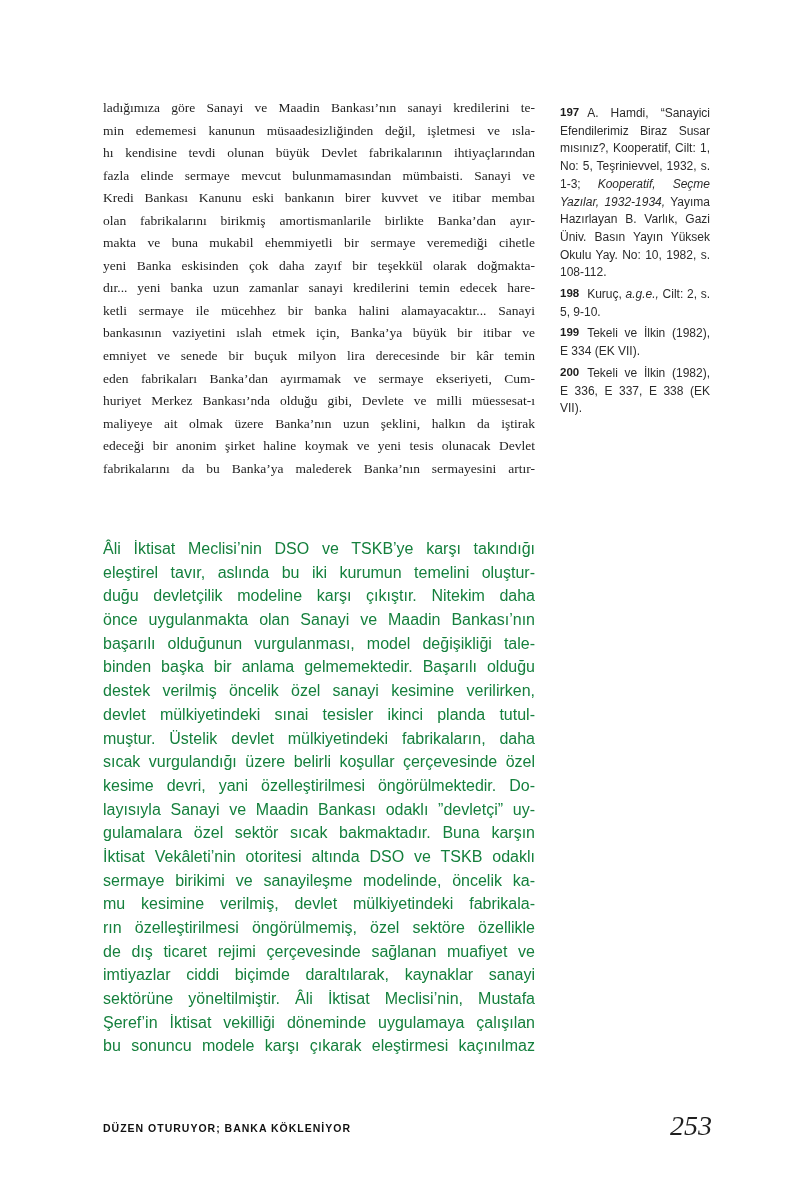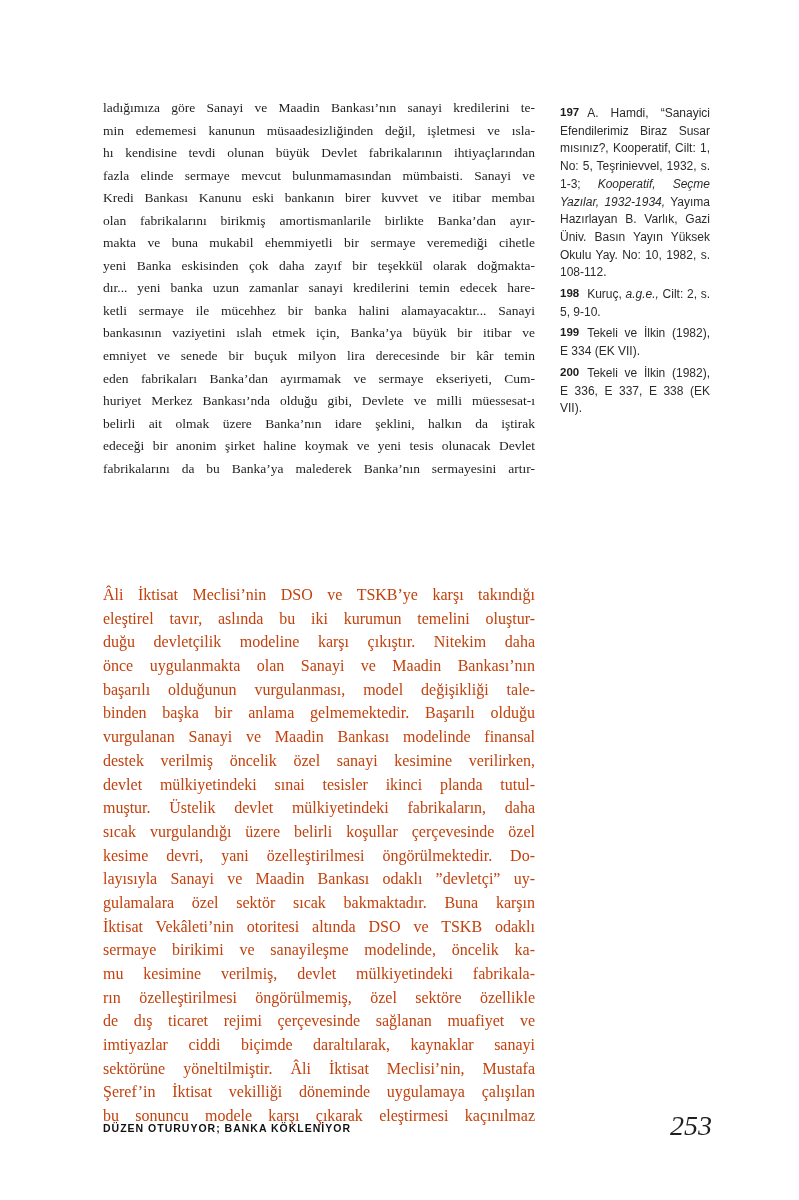--- a/index.html
+++ b/index.html
@@ -44,25 +44,24 @@
     vertical-align: super;
     letter-spacing: 0;
   }
 
   
   .body-block {
     position: absolute;
     left: 103px;
     top: 537px;
     width: 432px;
-    font-family: Liberation Serif, serif;
+    font-family: Liberation Sans, sans-serif;
     font-size: 16px;
     line-height: 23.7px;
-    color: #c2410c;
-    margin-top: 46px;
+    color: #15803d;
   }
   .body-block .ln {
     text-align: justify;
     text-align-last: justify;
     height: 23.7px;
     overflow: hidden;
   }
 
   
   .sidenotes {
@@ -127,36 +126,35 @@
         <div class="ln">Kredi Bankası Kanunu eski bankanın birer kuvvet ve itibar membaı</div>
         <div class="ln">olan fabrikalarını birikmiş amortismanlarile birlikte Banka’dan ayır-</div>
         <div class="ln">makta ve buna mukabil ehemmiyetli bir sermaye veremediği cihetle</div>
         <div class="ln">yeni Banka eskisinden çok daha zayıf bir teşekkül olarak doğmakta-</div>
         <div class="ln">dır... yeni banka uzun zamanlar sanayi kredilerini temin edecek hare-</div>
         <div class="ln">ketli sermaye ile mücehhez bir banka halini alamayacaktır... Sanayi</div>
         <div class="ln">bankasının vaziyetini ıslah etmek için, Banka’ya büyük bir itibar ve</div>
         <div class="ln">emniyet ve senede bir buçuk milyon lira derecesinde bir kâr temin</div>
         <div class="ln">eden fabrikaları Banka’dan ayırmamak ve sermaye ekseriyeti, Cum-</div>
         <div class="ln">huriyet Merkez Bankası’nda olduğu gibi, Devlete ve milli müessesat-ı</div>
-        <div class="ln">belirli ait olmak üzere Banka’nın idare şeklini, halkın da iştirak</div>
+        <div class="ln">maliyeye ait olmak üzere Banka’nın uzun şeklini, halkın da iştirak</div>
         <div class="ln">edeceği bir anonim şirket haline koymak ve yeni tesis olunacak Devlet</div>
         <div class="ln">fabrikalarını da bu Banka’ya malederek Banka’nın sermayesini artır-</div>
       </div>
   </div>
 
   <div class="body-block">
     <div>
 
     <div class="ln">Âli İktisat Meclisi’nin DSO ve TSKB’ye karşı takındığı</div>
         <div class="ln">eleştirel tavır, aslında bu iki kurumun temelini oluştur-</div>
         <div class="ln">duğu devletçilik modeline karşı çıkıştır. Nitekim daha</div>
         <div class="ln">önce uygulanmakta olan Sanayi ve Maadin Bankası’nın</div>
         <div class="ln">başarılı olduğunun vurgulanması, model değişikliği tale-</div>
         <div class="ln">binden başka bir anlama gelmemektedir. Başarılı olduğu</div>
-        <div class="ln">vurgulanan Sanayi ve Maadin Bankası modelinde finansal</div>
         <div class="ln">destek verilmiş öncelik özel sanayi kesimine verilirken,</div>
         <div class="ln">devlet mülkiyetindeki sınai tesisler ikinci planda tutul-</div>
         <div class="ln">muştur. Üstelik devlet mülkiyetindeki fabrikaların, daha</div>
         <div class="ln">sıcak vurgulandığı üzere belirli koşullar çerçevesinde özel</div>
         <div class="ln">kesime devri, yani özelleştirilmesi öngörülmektedir. Do-</div>
         <div class="ln">layısıyla Sanayi ve Maadin Bankası odaklı ”devletçi” uy-</div>
         <div class="ln">gulamalara özel sektör sıcak bakmaktadır. Buna karşın</div>
         <div class="ln">İktisat Vekâleti’nin otoritesi altında DSO ve TSKB odaklı</div>
         <div class="ln">sermaye birikimi ve sanayileşme modelinde, öncelik ka-</div>
         <div class="ln">mu kesimine verilmiş, devlet mülkiyetindeki fabrikala-</div>

